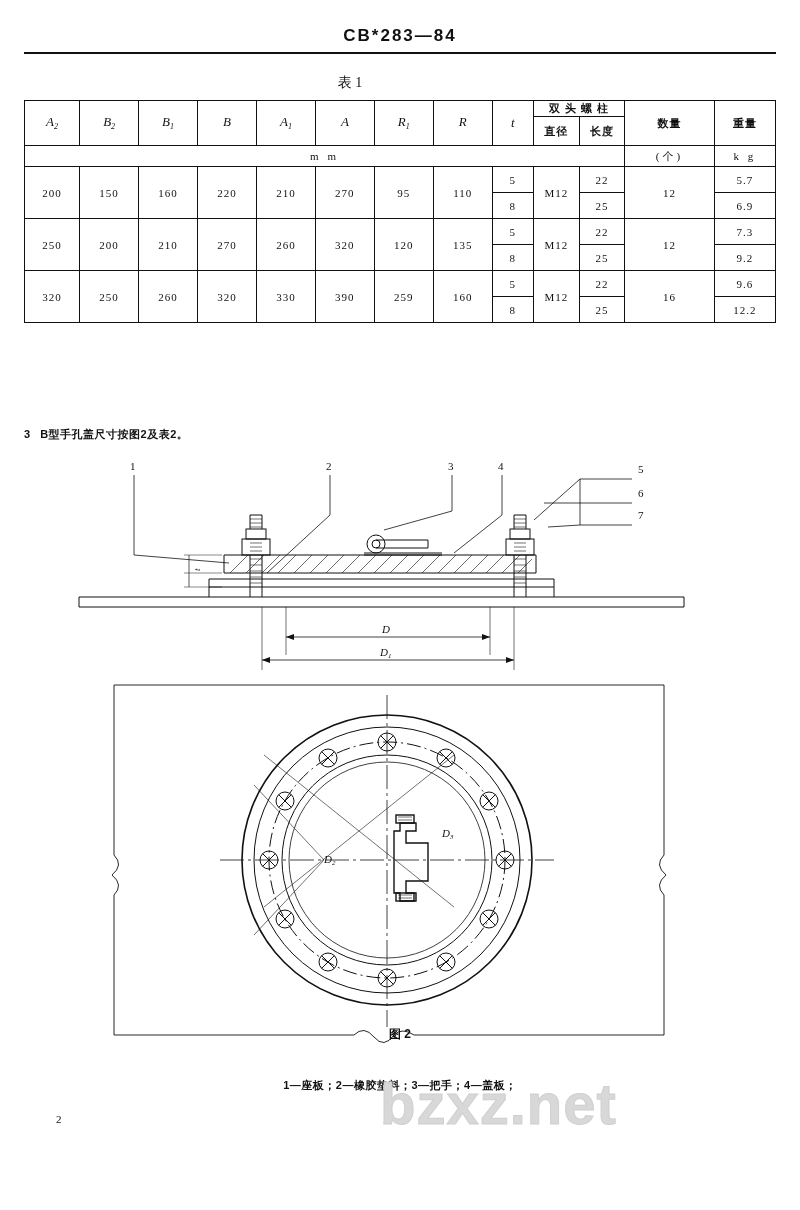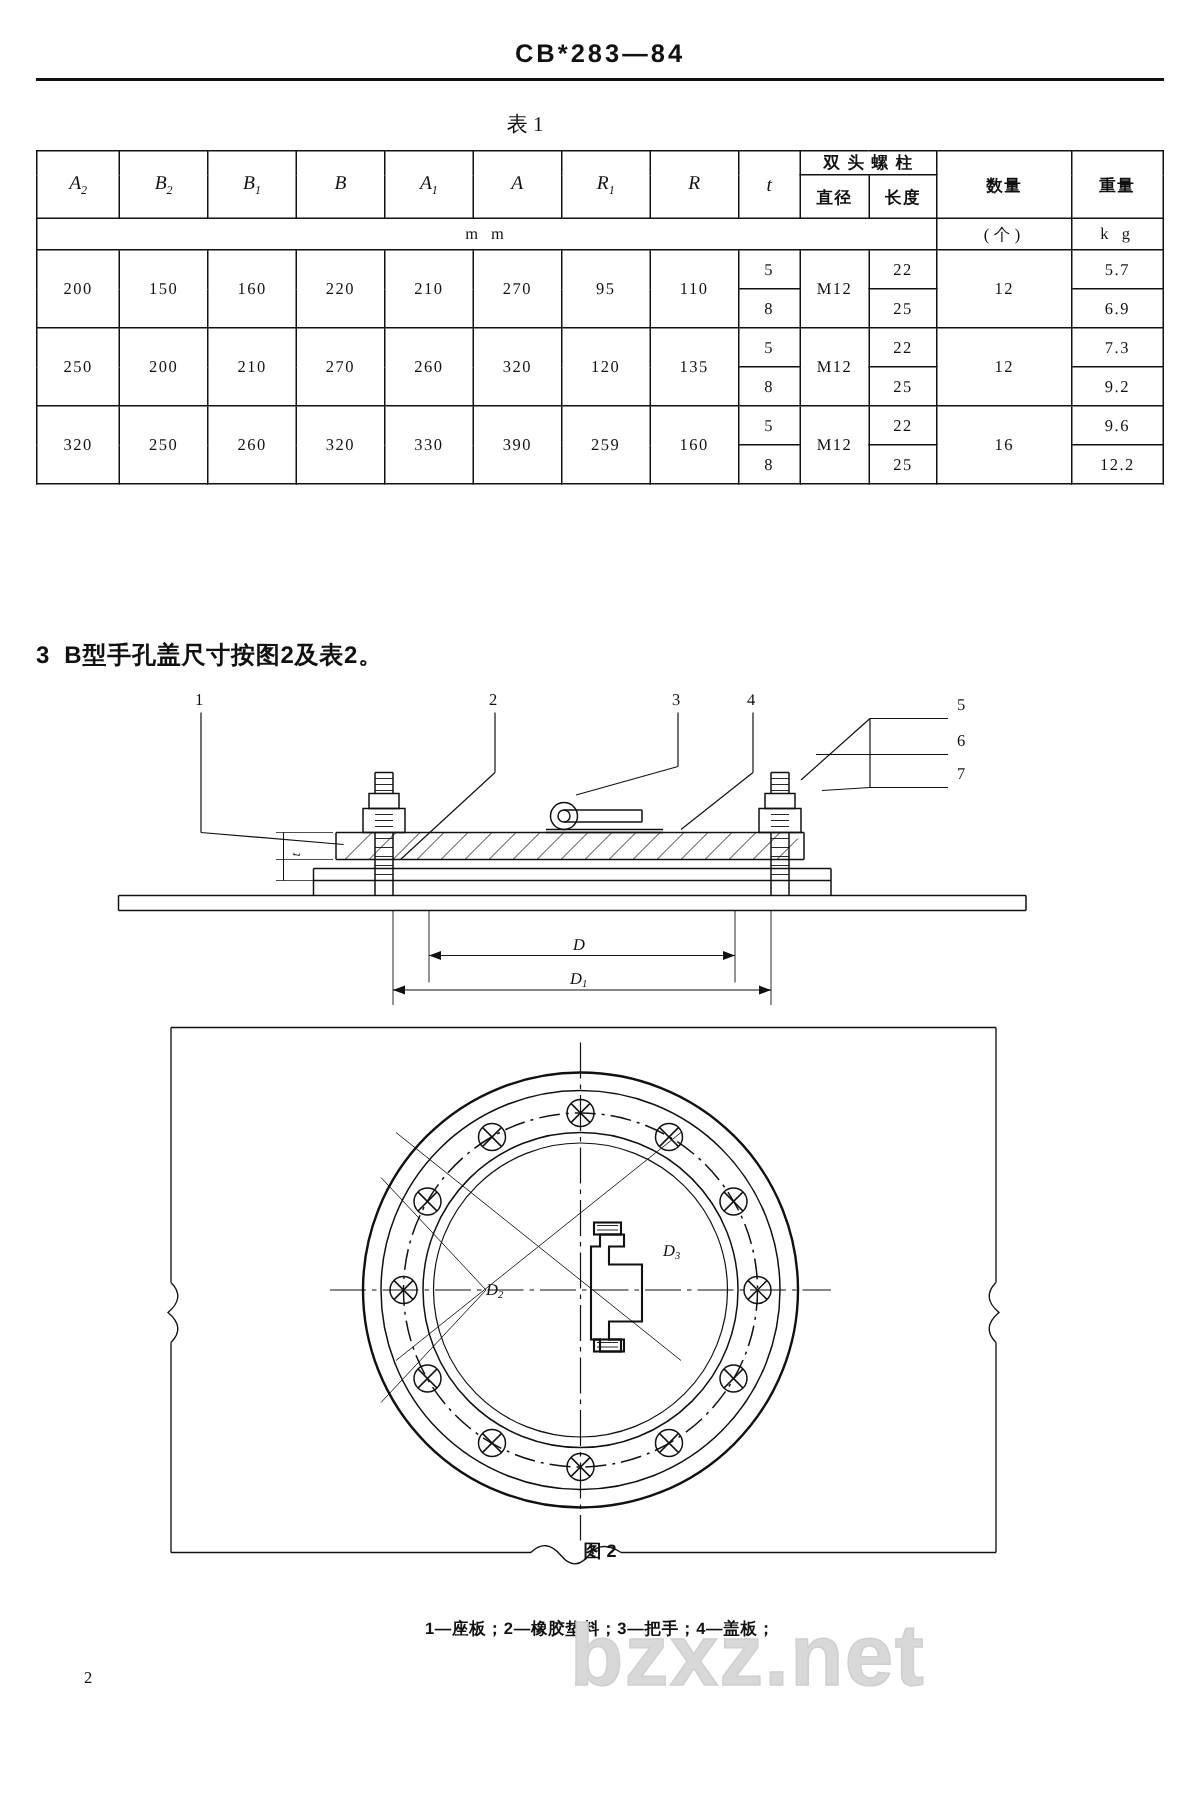--- a/index.html
+++ b/index.html
@@ -36,21 +36,21 @@
   .h-sym{font-style:italic;font-size:13px;}
   .h-sub{font-size:8px;vertical-align:sub;font-style:italic;}
   .cnh{font-family:"Liberation Sans", sans-serif;font-size:11px;font-weight:bold;letter-spacing:1px;}
   .mmrow td{height:20px;font-size:11px;letter-spacing:3px;}
   .drow td{height:25px;font-size:11px;letter-spacing:1px;}
   .tall{height:50px;}
 
   
   .sec3{
     position:absolute;top:427px;left:24px;
-    font-family:"Liberation Sans", sans-serif;font-size:16px;font-weight:bold;
+    font-family:"Liberation Sans", sans-serif;font-size:11px;font-weight:bold;
   }
   .sec3 .num{margin-right:10px;}
   .sec3 .txt{letter-spacing:0.5px;}
 
   
   .fig{position:absolute;top:455px;left:24px;width:752px;height:630px;}
   .fig svg{display:block;}
 
   .fig-caption{
     position:absolute;top:1026px;left:0;width:800px;text-align:center;

